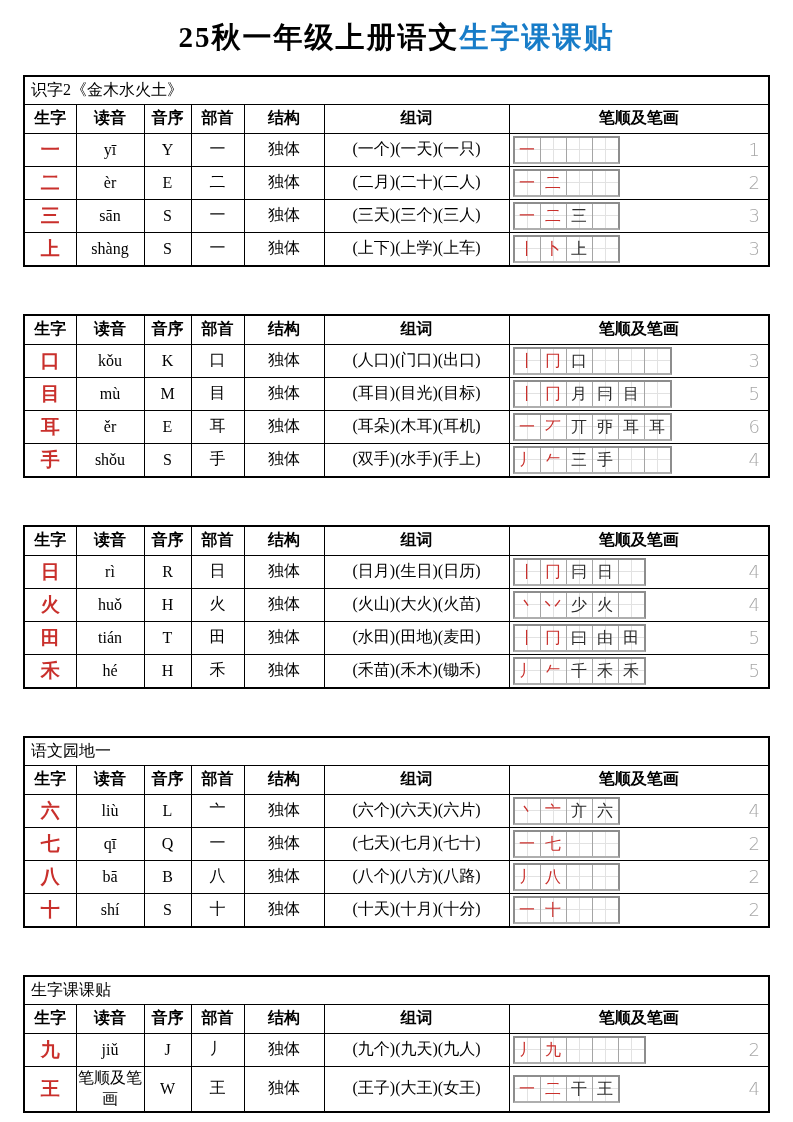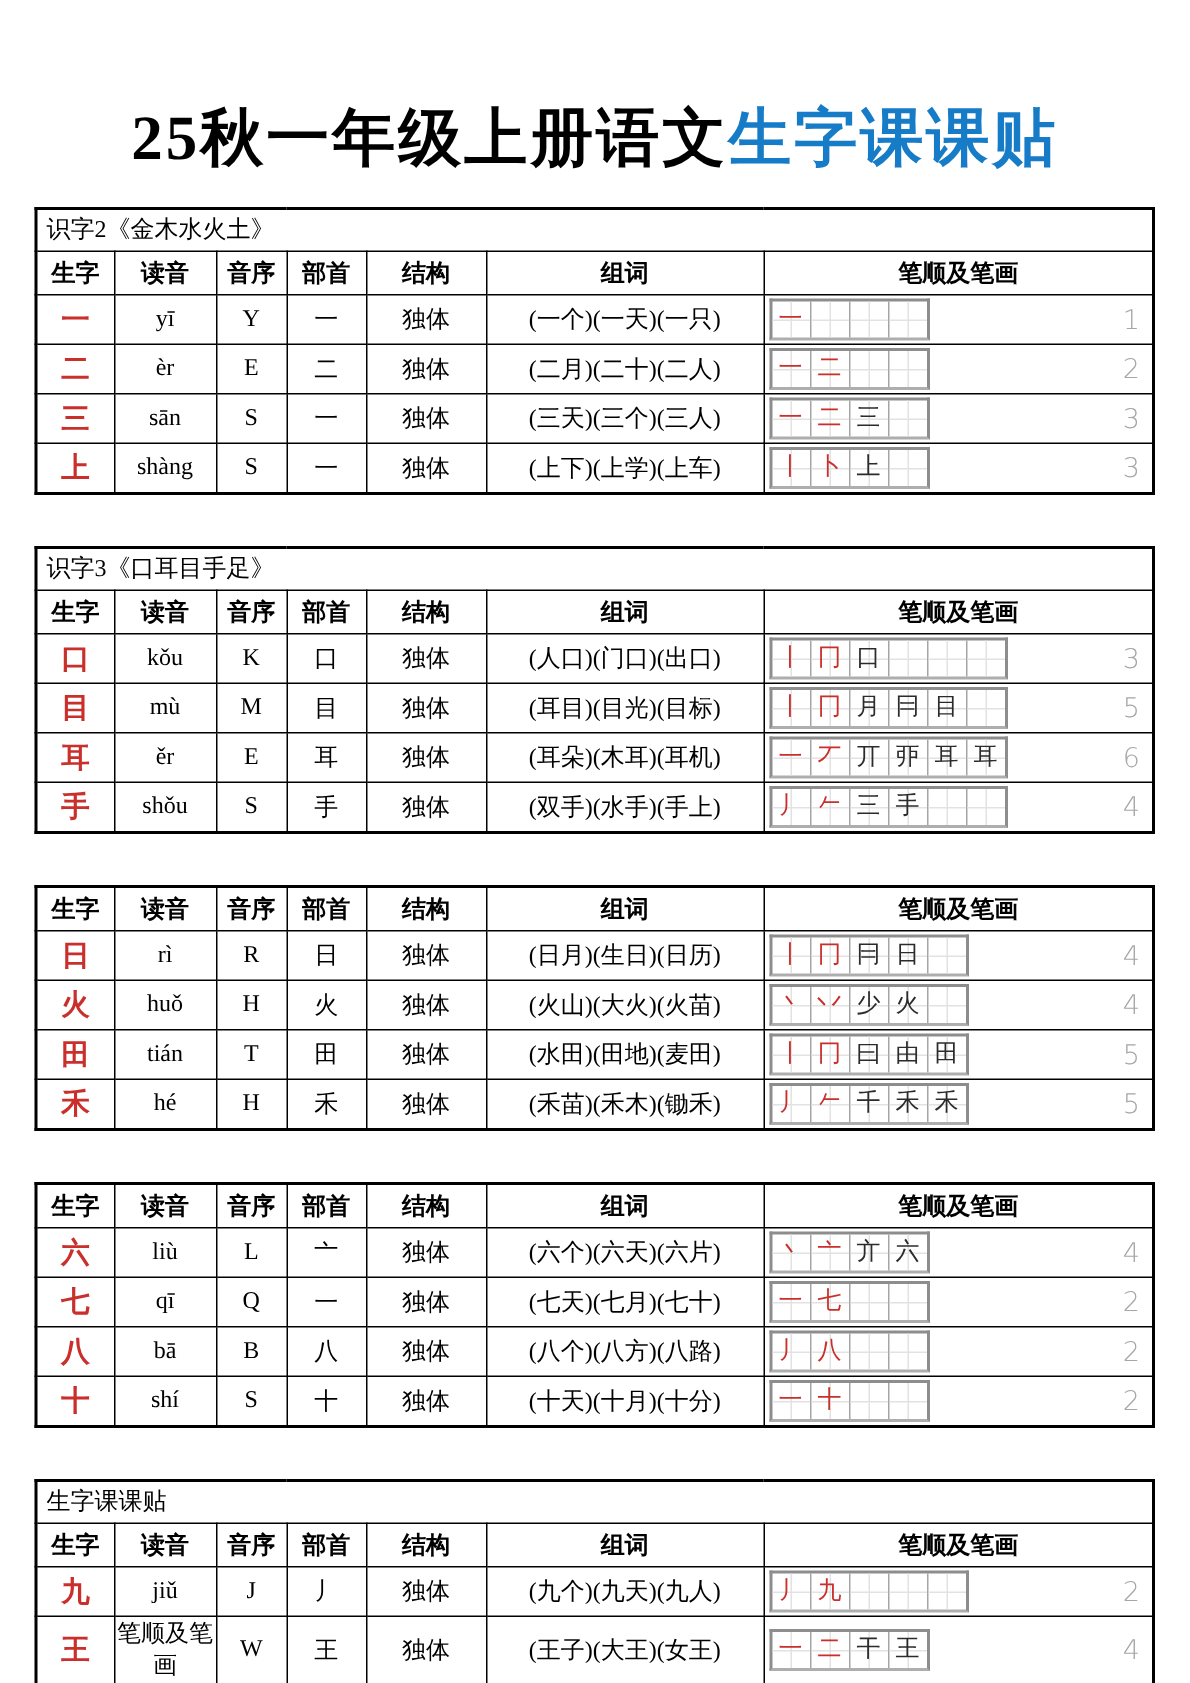--- a/index.html
+++ b/index.html
@@ -4,33 +4,32 @@
 <style>
   html,body{margin:0;padding:0;background:#fff;}
   body{
     width:793px;height:1122px;position:relative;
     font-family:"Liberation Serif","DejaVu Sans",serif;
     color:#000;overflow:hidden;
   }
   .page-title{
     text-align:center;
     padding-top:20px;
-    font-size:42px;
+    font-size:29px;
     font-weight:bold;
     letter-spacing:2px;
     line-height:1.2;
-    margin-top:48px;
   }
   .page-title .blue{color:#177cc8;}
   #tables{padding:20px 23px 0 23px;}
   table.vocab{
     width:747px;
     border-collapse:collapse;
     table-layout:fixed;
-    margin-bottom:34px;
+    margin-bottom:47px;
     background:#fff;
   }
   table.vocab td, table.vocab th{
     border:1.6px solid #000;
     overflow:hidden;
   }
   table.vocab{border:2.4px solid #000;}
   tr.section-row td{
     text-align:left;
     padding:2px 6px;
@@ -206,23 +205,20 @@
     <colgroup>
       <col style="width:52px">
         <col style="width:68px">
         <col style="width:47px">
       <col style="width:53px">
         <col style="width:80px">
         <col style="width:185px">
         <col>
     </colgroup>
     <tbody>
-      <tr class="section-row">
-        <td colspan="7">识字3《口耳目手足》</td>
-      </tr>
       <tr class="head-row">
           <th>生字</th>
           <th>读音</th>
           <th>音序</th>
           <th>部首</th>
           <th>结构</th>
           <th>组词</th>
           <th>笔顺及笔画</th>
         </tr>
     <tr class="data-row">
@@ -419,20 +415,23 @@
     <colgroup>
       <col style="width:52px">
         <col style="width:68px">
         <col style="width:47px">
       <col style="width:53px">
         <col style="width:80px">
         <col style="width:185px">
         <col>
     </colgroup>
     <tbody>
+      <tr class="section-row">
+        <td colspan="7">语文园地一</td>
+      </tr>
       <tr class="head-row">
           <th>生字</th>
           <th>读音</th>
           <th>音序</th>
           <th>部首</th>
           <th>结构</th>
           <th>组词</th>
           <th>笔顺及笔画</th>
         </tr>
     <tr class="data-row">

